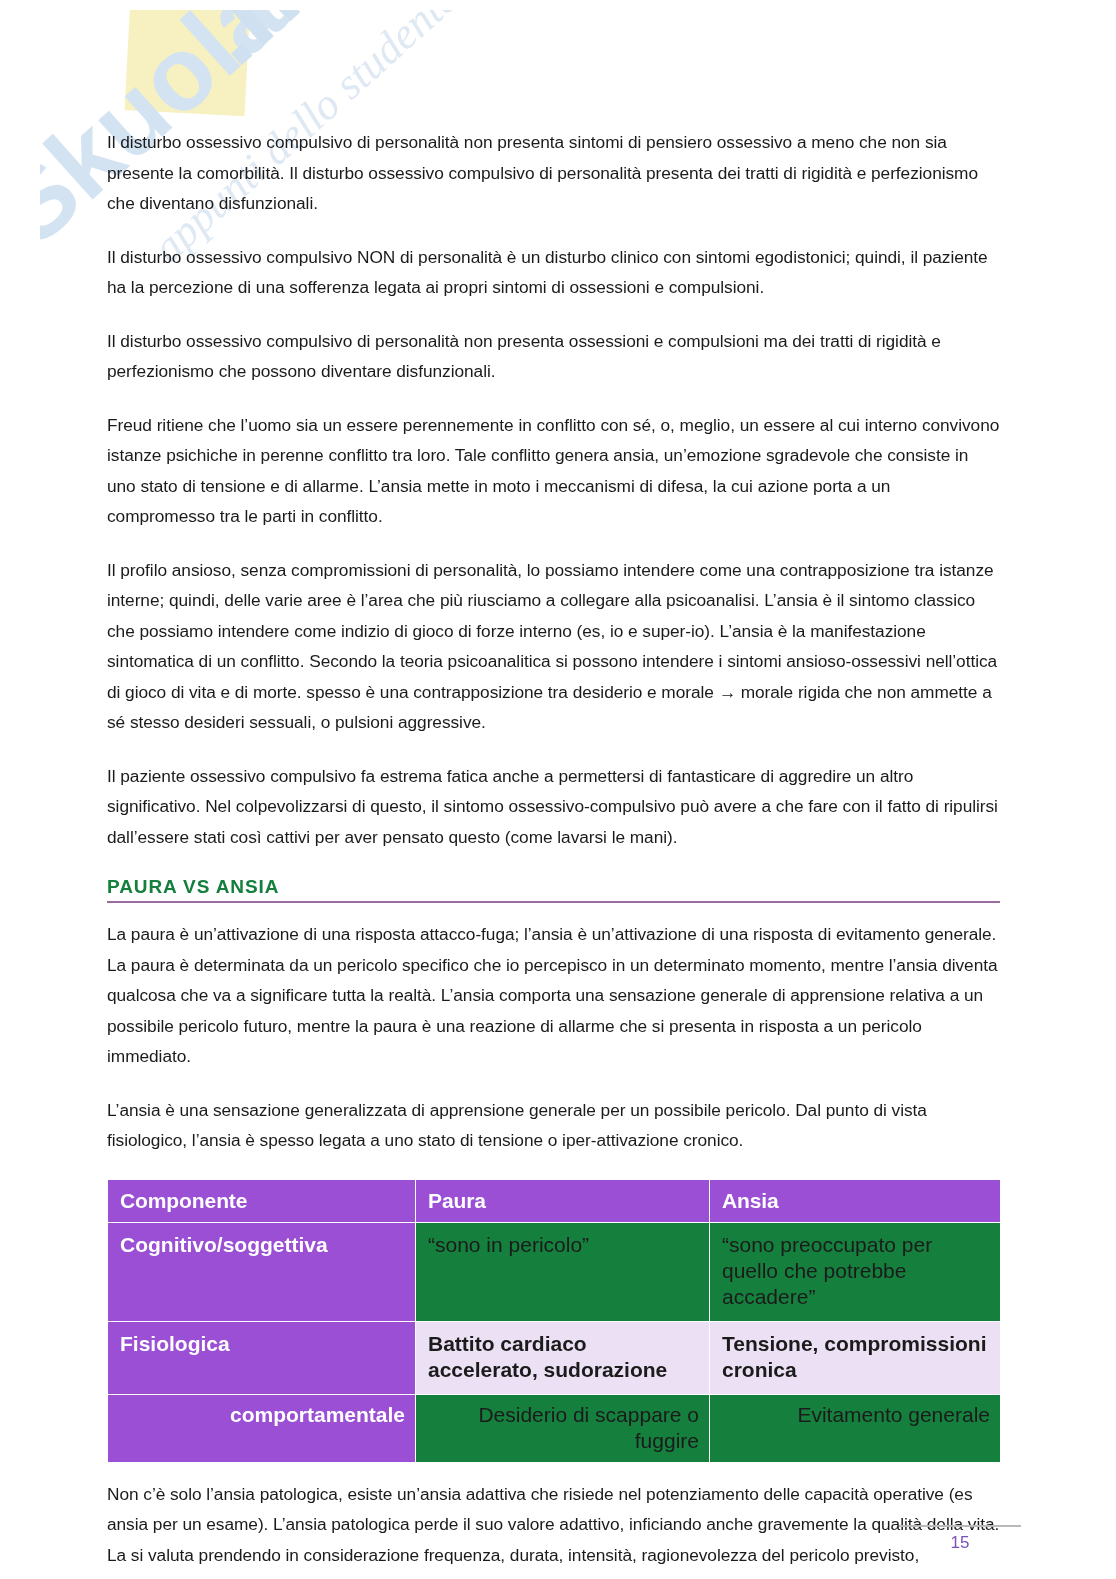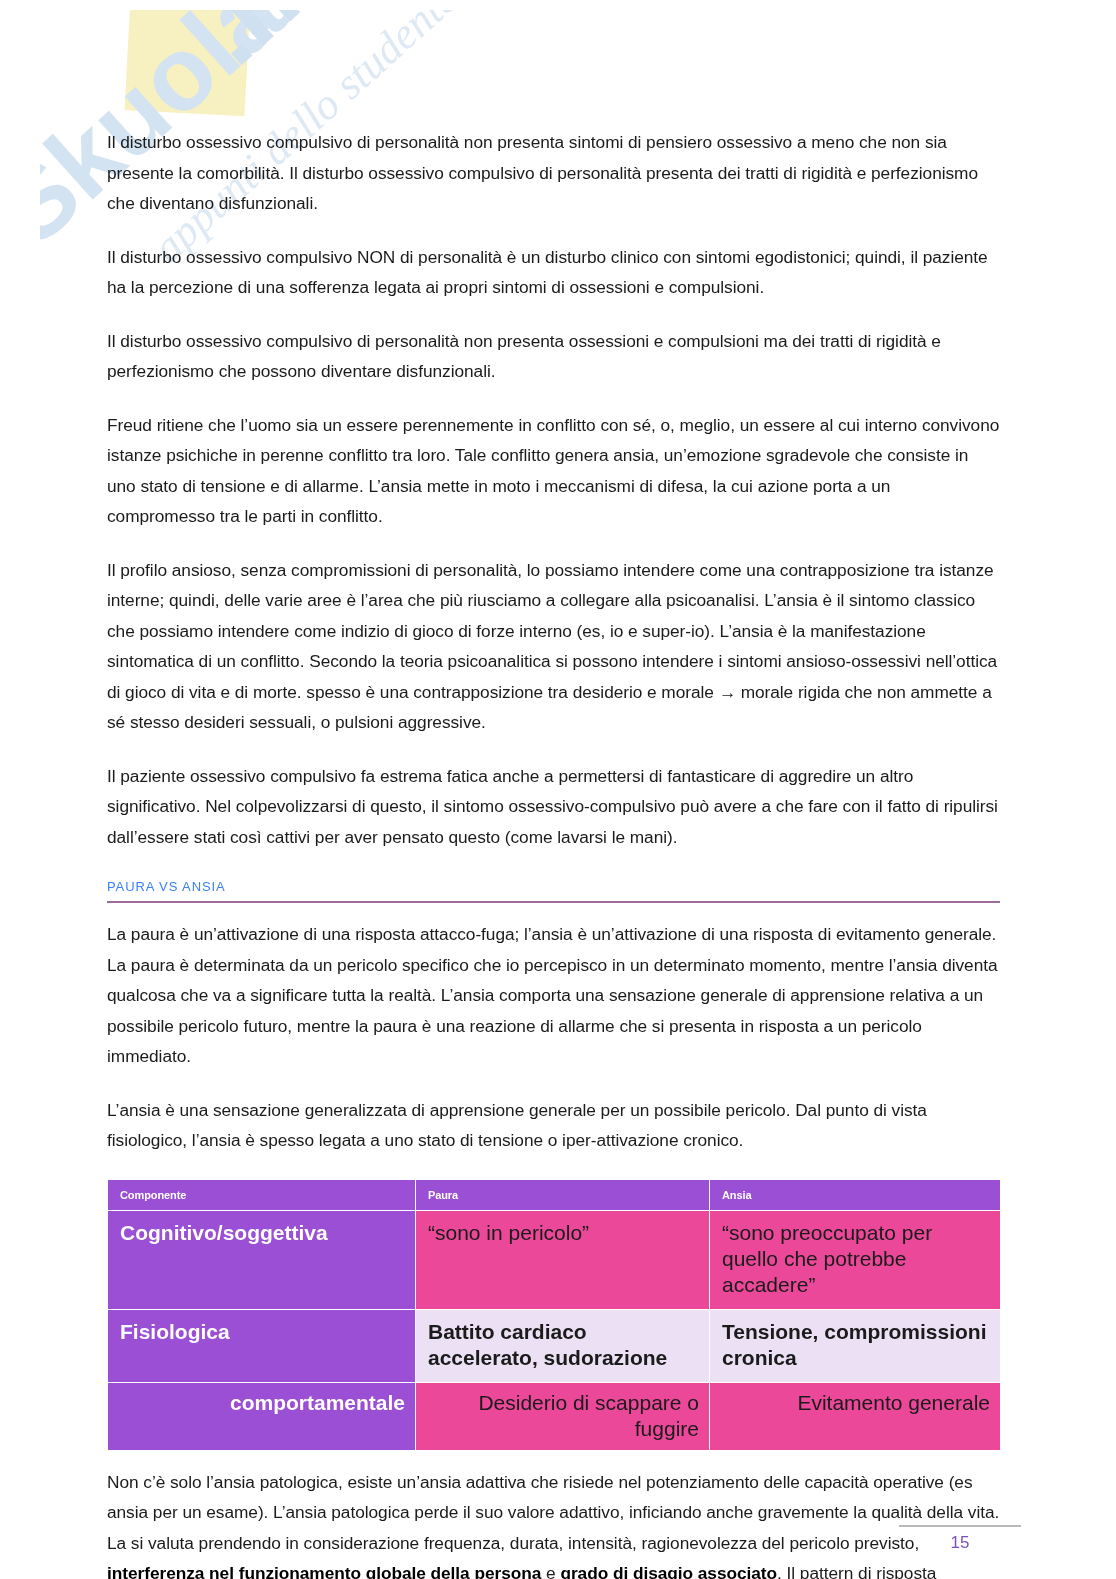--- a/index.html
+++ b/index.html
@@ -46,24 +46,24 @@
   }
 
   .spacer-top { height: 127px; }
 
   b.strong { font-weight: bold; color: #000; }
 
   
   .section-heading {
     margin: 0 0 2px 0;
     padding: 0;
-    font-size: 13px;
-    font-weight: normal;
+    font-size: 19px;
+    font-weight: bold;
     letter-spacing: 0.9px;
-    color: #3b82f6;
+    color: #15803d;
     line-height: 24px;
   }
   .section-rule {
     height: 2px;
     background: #9b6ba0;
     margin: 2px 0 16px 0;
     width: 893px;
   }
 
   
@@ -73,42 +73,42 @@
     margin: 0 0 16px 0;
     table-layout: fixed;
   }
   .cmp-table col.c1 { width: 308px; }
   .cmp-table col.c2 { width: 294px; }
   .cmp-table col.c3 { width: 291px; }
 
   .cmp-table th {
     background: #9b4fd4;
     color: #ffffff;
-    font-size: 11px;
+    font-size: 21px;
     font-weight: bold;
     text-align: left;
     padding: 9px 10px 9px 12px;
     border: 1px solid #ffffff;
     vertical-align: middle;
     letter-spacing: -0.1px;
   }
   .cmp-table td {
     font-size: 21px;
     color: #1b1b1b;
     padding: 9px 10px 11px 12px;
     border: 1px solid #ffffff;
     vertical-align: top;
     line-height: 26px;
   }
   .cmp-table td.rowhead {
     background: #9b4fd4;
     color: #ffffff;
     font-weight: bold;
   }
-  tr.band-a td.datacell { background: #ec4899; }
+  tr.band-a td.datacell { background: #15803d; }
   tr.band-b td.datacell { background: #ece0f4; font-weight: bold; }
   tr.r1 td.datacell { height: 46px; }
   tr.r2 td.datacell { height: 46px; }
   tr.r3 td.datacell { height: 22px; }
   tr.r3 td { padding-top: 7px; padding-bottom: 8px; text-align: right; }
 
   
   .footer {
     position: absolute;
     right: 86px;

